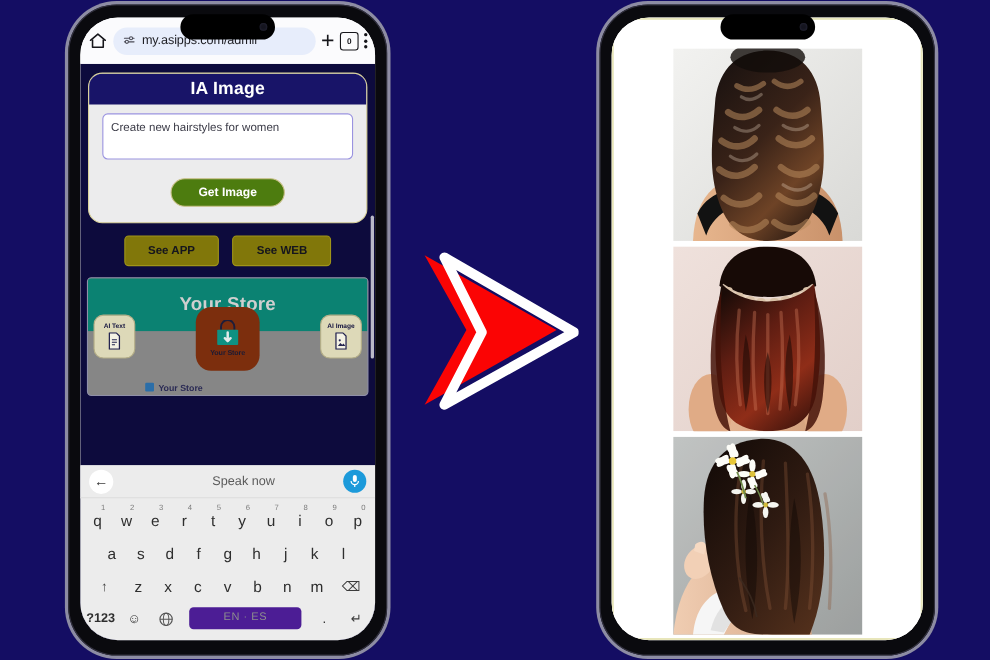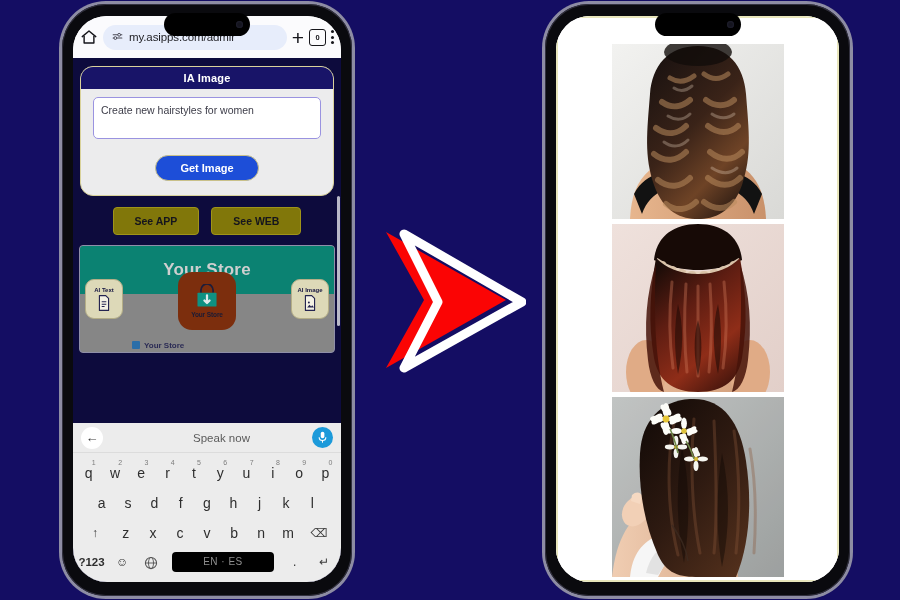--- a/index.html
+++ b/index.html
@@ -116,21 +116,21 @@
   .ia-card {
     margin: 8px 7px 0 7px;
     border-radius: 13px;
     overflow: hidden;
     border: 1.5px solid #d9d29a;
     background: #ececed;
   }
   .ia-card-head {
     background: #181468;
     color: #fff;
-    font-size: 11px;
+    font-size: 16px;
     font-weight: bold;
     text-align: center;
     padding: 5px 0;
     letter-spacing: .2px;
   }
   .ia-card-body { padding: 8px 12px 14px 12px; }
   .ia-label {
     text-align: center;
     font-size: 11px;
     font-weight: bold;
@@ -147,21 +147,21 @@
     padding: 6px 7px;
     font-size: 10.5px;
     color: #3c3c48;
     font-family: "Liberation Sans", sans-serif;
     resize: none;
     outline: none;
   }
   .ia-btn {
     display: block;
     margin: 12px auto 0 auto;
-    background: #1d4ed8;
+    background: #4d7c0f;
     color: #fff;
     font-size: 11px;
     font-weight: bold;
     border: 1px solid #c9c089;
     border-radius: 16px;
     padding: 6px 24px;
     cursor: pointer;
     font-family: "Liberation Sans", sans-serif;
   }
 
@@ -329,21 +329,21 @@
     color: #7c7c7c;
     line-height: 1;
   }
   .kb-row.r2 { padding: 0 13px; }
   .kb-row.r3 { padding: 0 2px; }
   .key.wide { flex: 1.3 1 0; font-size: 13px; }
   .key.sym  { font-size: 12px; color: #3b3b3b; }
   .kb-row.r4 { height: 28px; }
   .key.space {
     flex: 3.6 1 0;
-    background: #000000;
+    background: #4c1d95;
     border-radius: 4px;
     height: 20px;
     line-height: 20px;
     font-size: 10px;
     color: #8e8e8e;
     margin: 0 6px;
     letter-spacing: .5px;
   }
   .key.k123 { flex: 1.1 1 0; font-size: 11.5px; font-weight: 600; }
   .key.small { font-size: 12px; }

